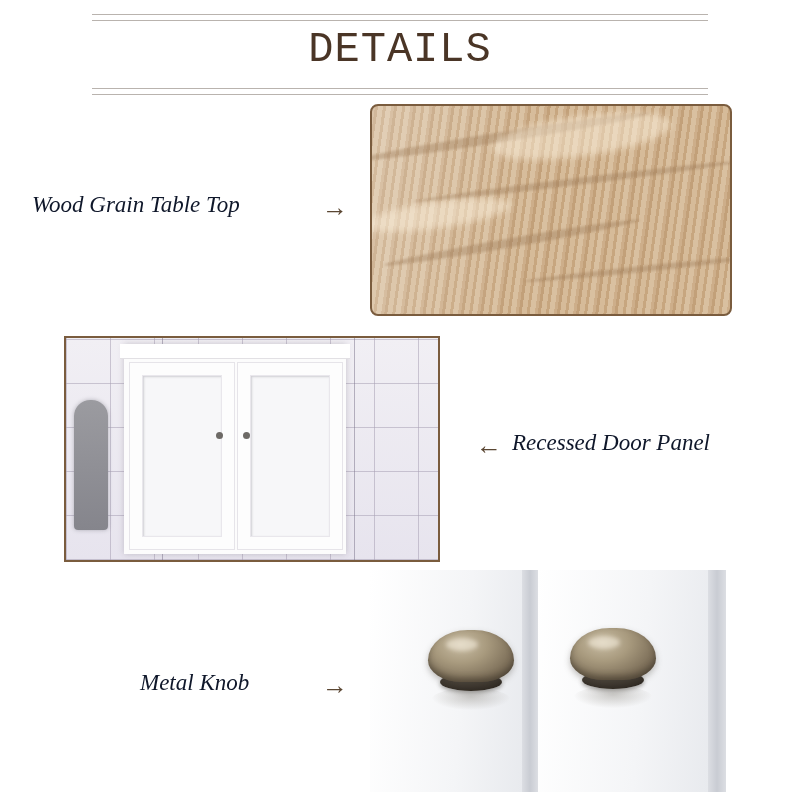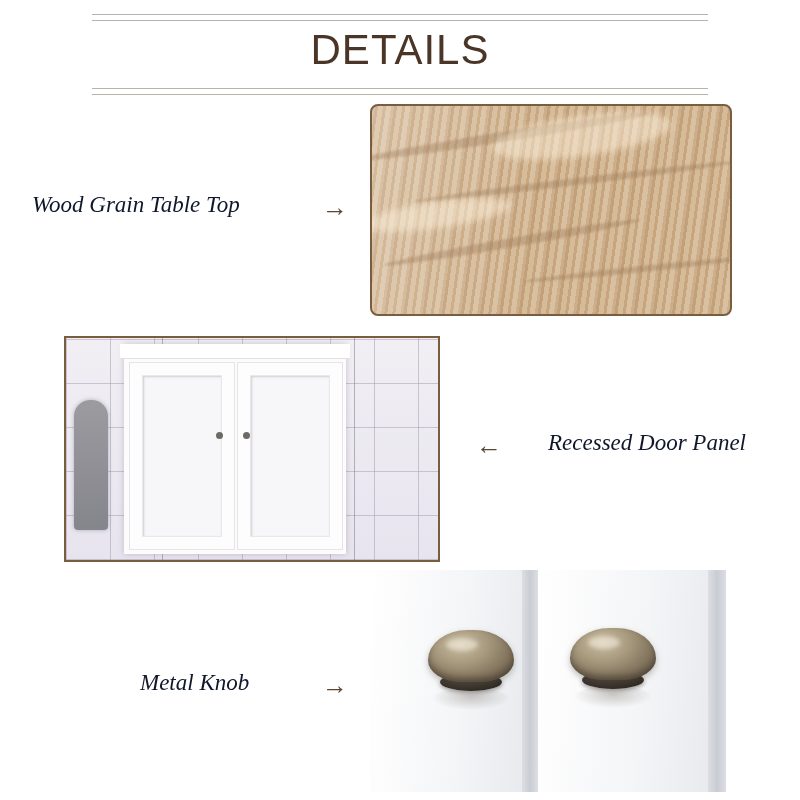--- a/index.html
+++ b/index.html
@@ -42,21 +42,21 @@
   .rule.r2 { top: 10px; }
   .rule.r3 { top: 78px; }
   .rule.r4 { top: 84px; }
 
   .title {
     position: absolute;
     left: 0;
     top: 16px;
     width: 100%;
     text-align: center;
-    font-family: Liberation Sans, sans-serif;
+    font-family: Liberation Mono, monospace;
     font-size: 42px;
     letter-spacing: 1px;
     color: #4a3526;
     font-weight: 400;
   }
 
   
   .label {
     position: absolute;
     font-family: "Liberation Serif", serif;
@@ -292,21 +292,21 @@
       </div>
       <div class="cab-door right">
         <div class="cab-inset"></div>
       </div>
       <div class="knob k1"></div>
       <div class="knob k2"></div>
     </div>
   </div>
 
   <div class="arrow" style="left:476px; top:432px;">←</div>
-  <div class="label" style="left:512px; top:430px;margin-left:36px;">Recessed Door Panel</div>
+  <div class="label" style="left:512px; top:430px;">Recessed Door Panel</div>
 
   <div class="label" style="left:140px; top:670px;">Metal Knob</div>
   <div class="arrow" style="left:322px; top:672px;">→</div>
 
   <div class="panel-knob">
     <div class="door-face a"></div>
     <div class="door-gap g1"></div>
     <div class="door-face b"></div>
     <div class="door-gap g2"></div>
 

